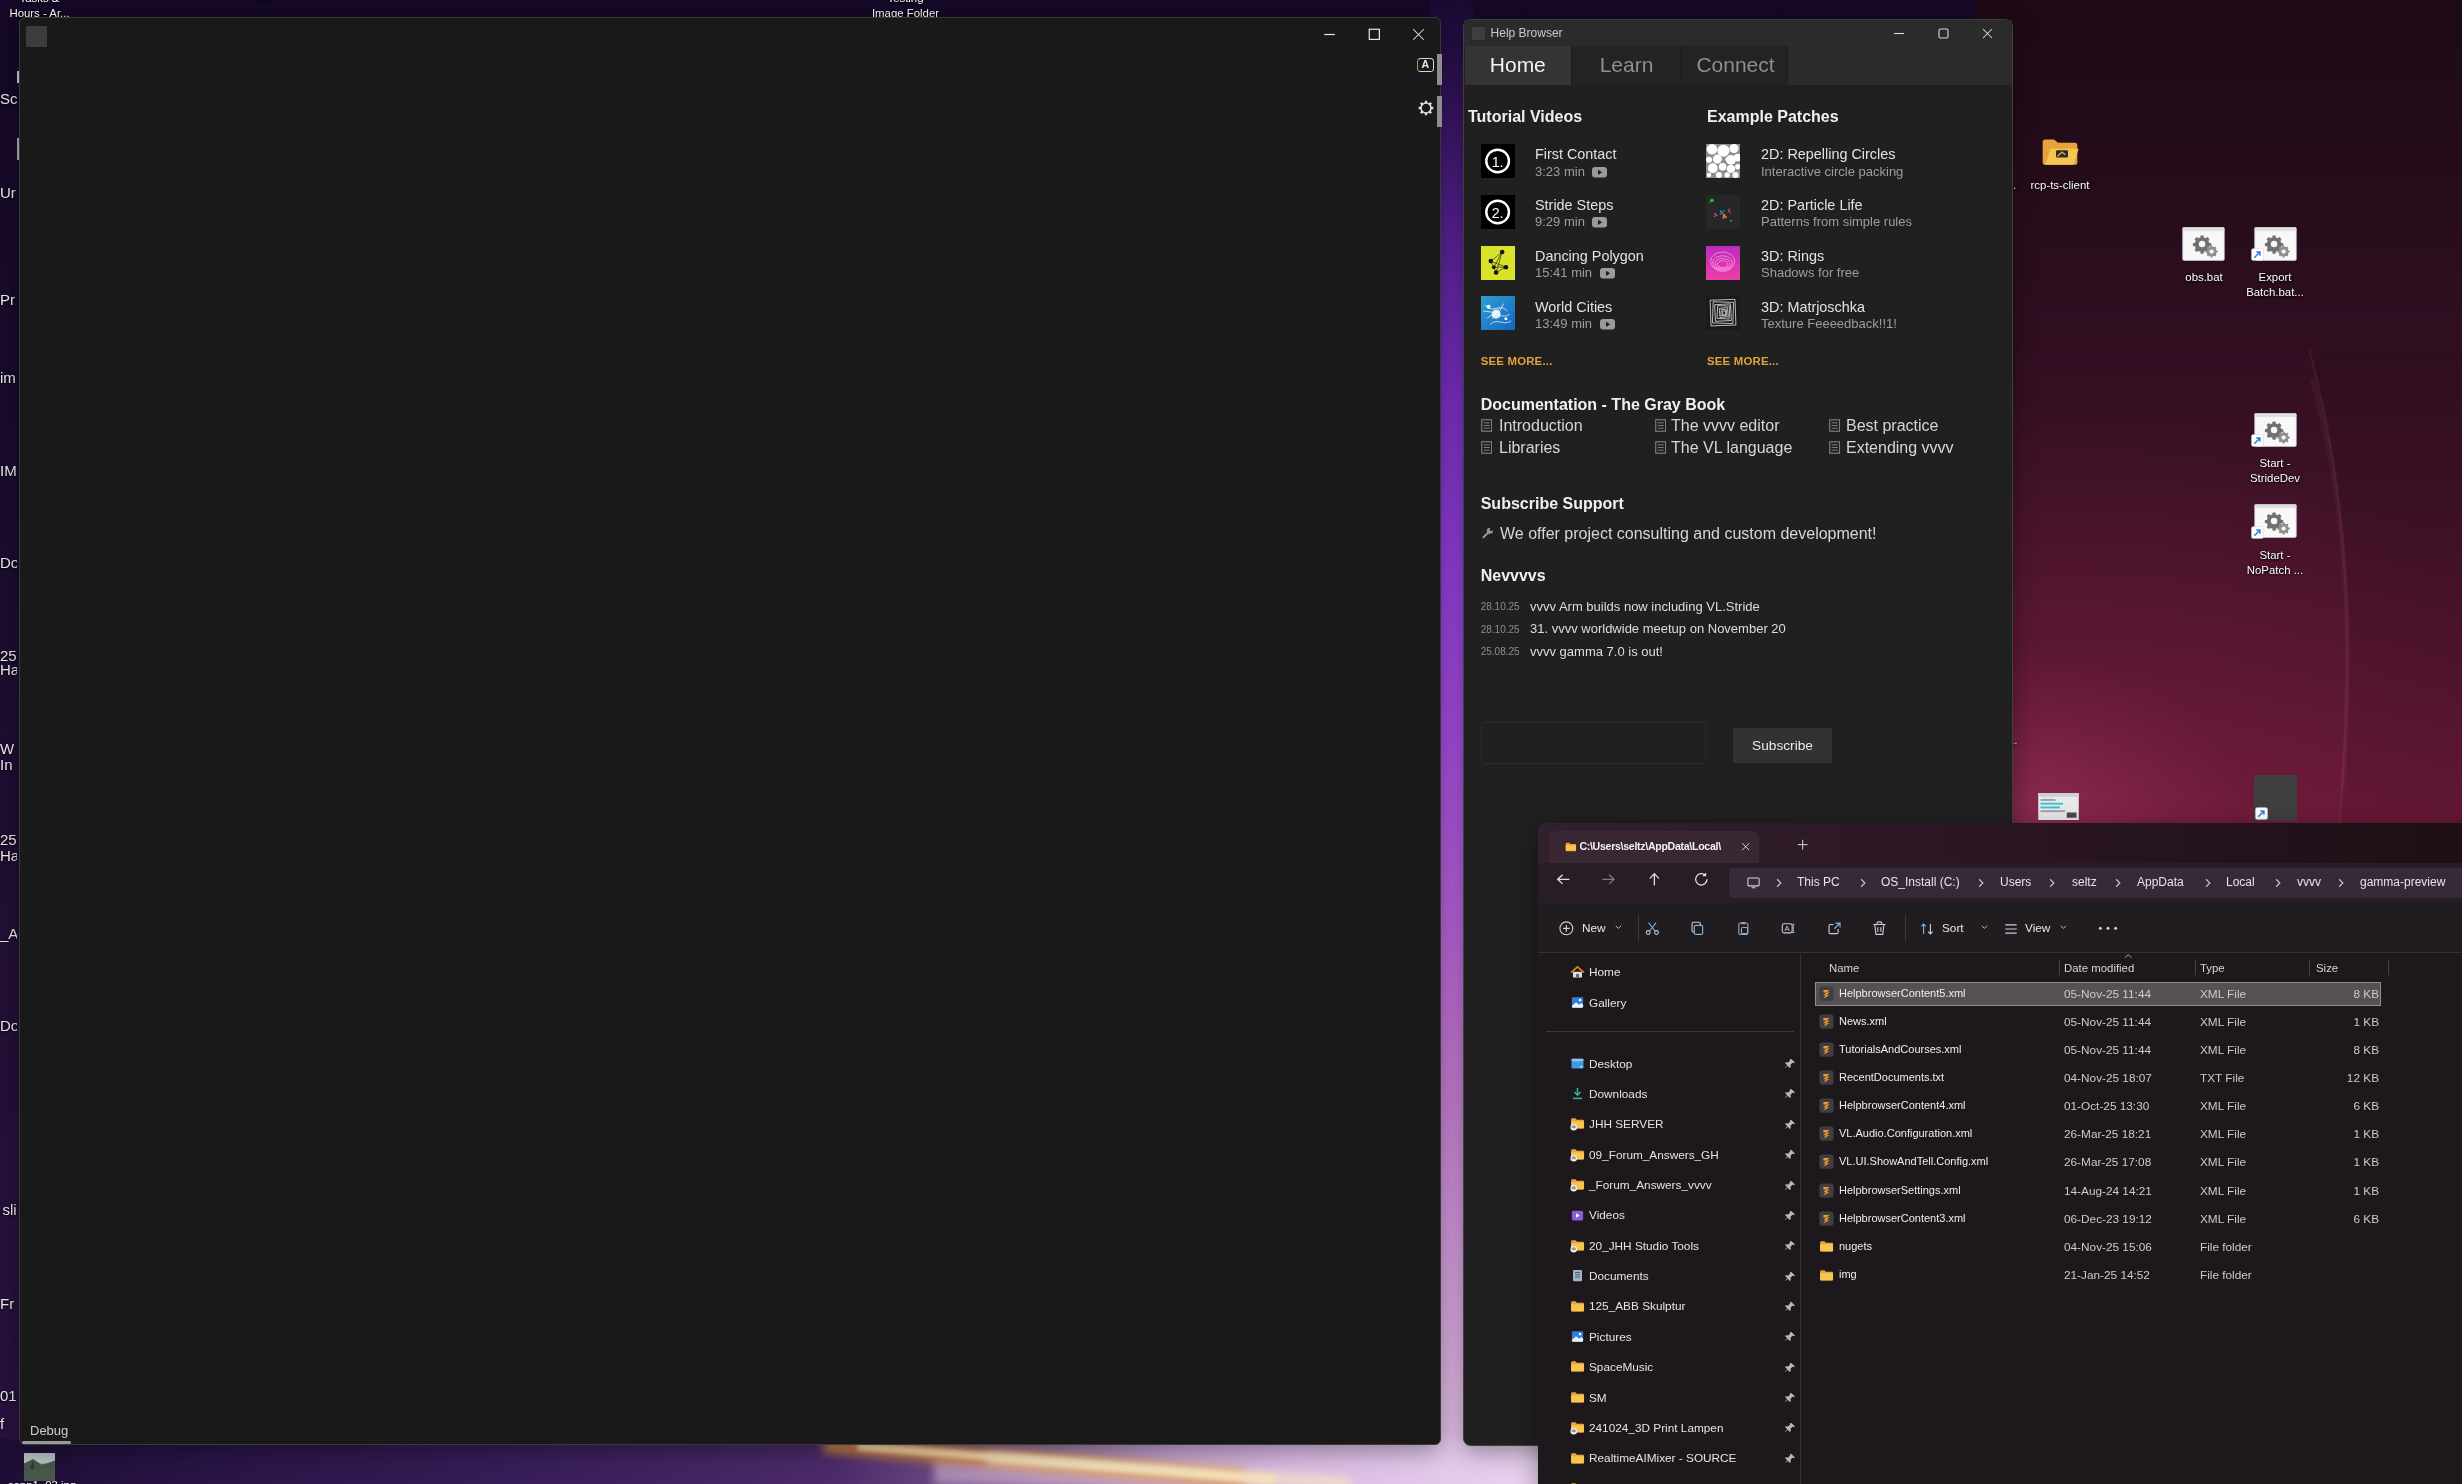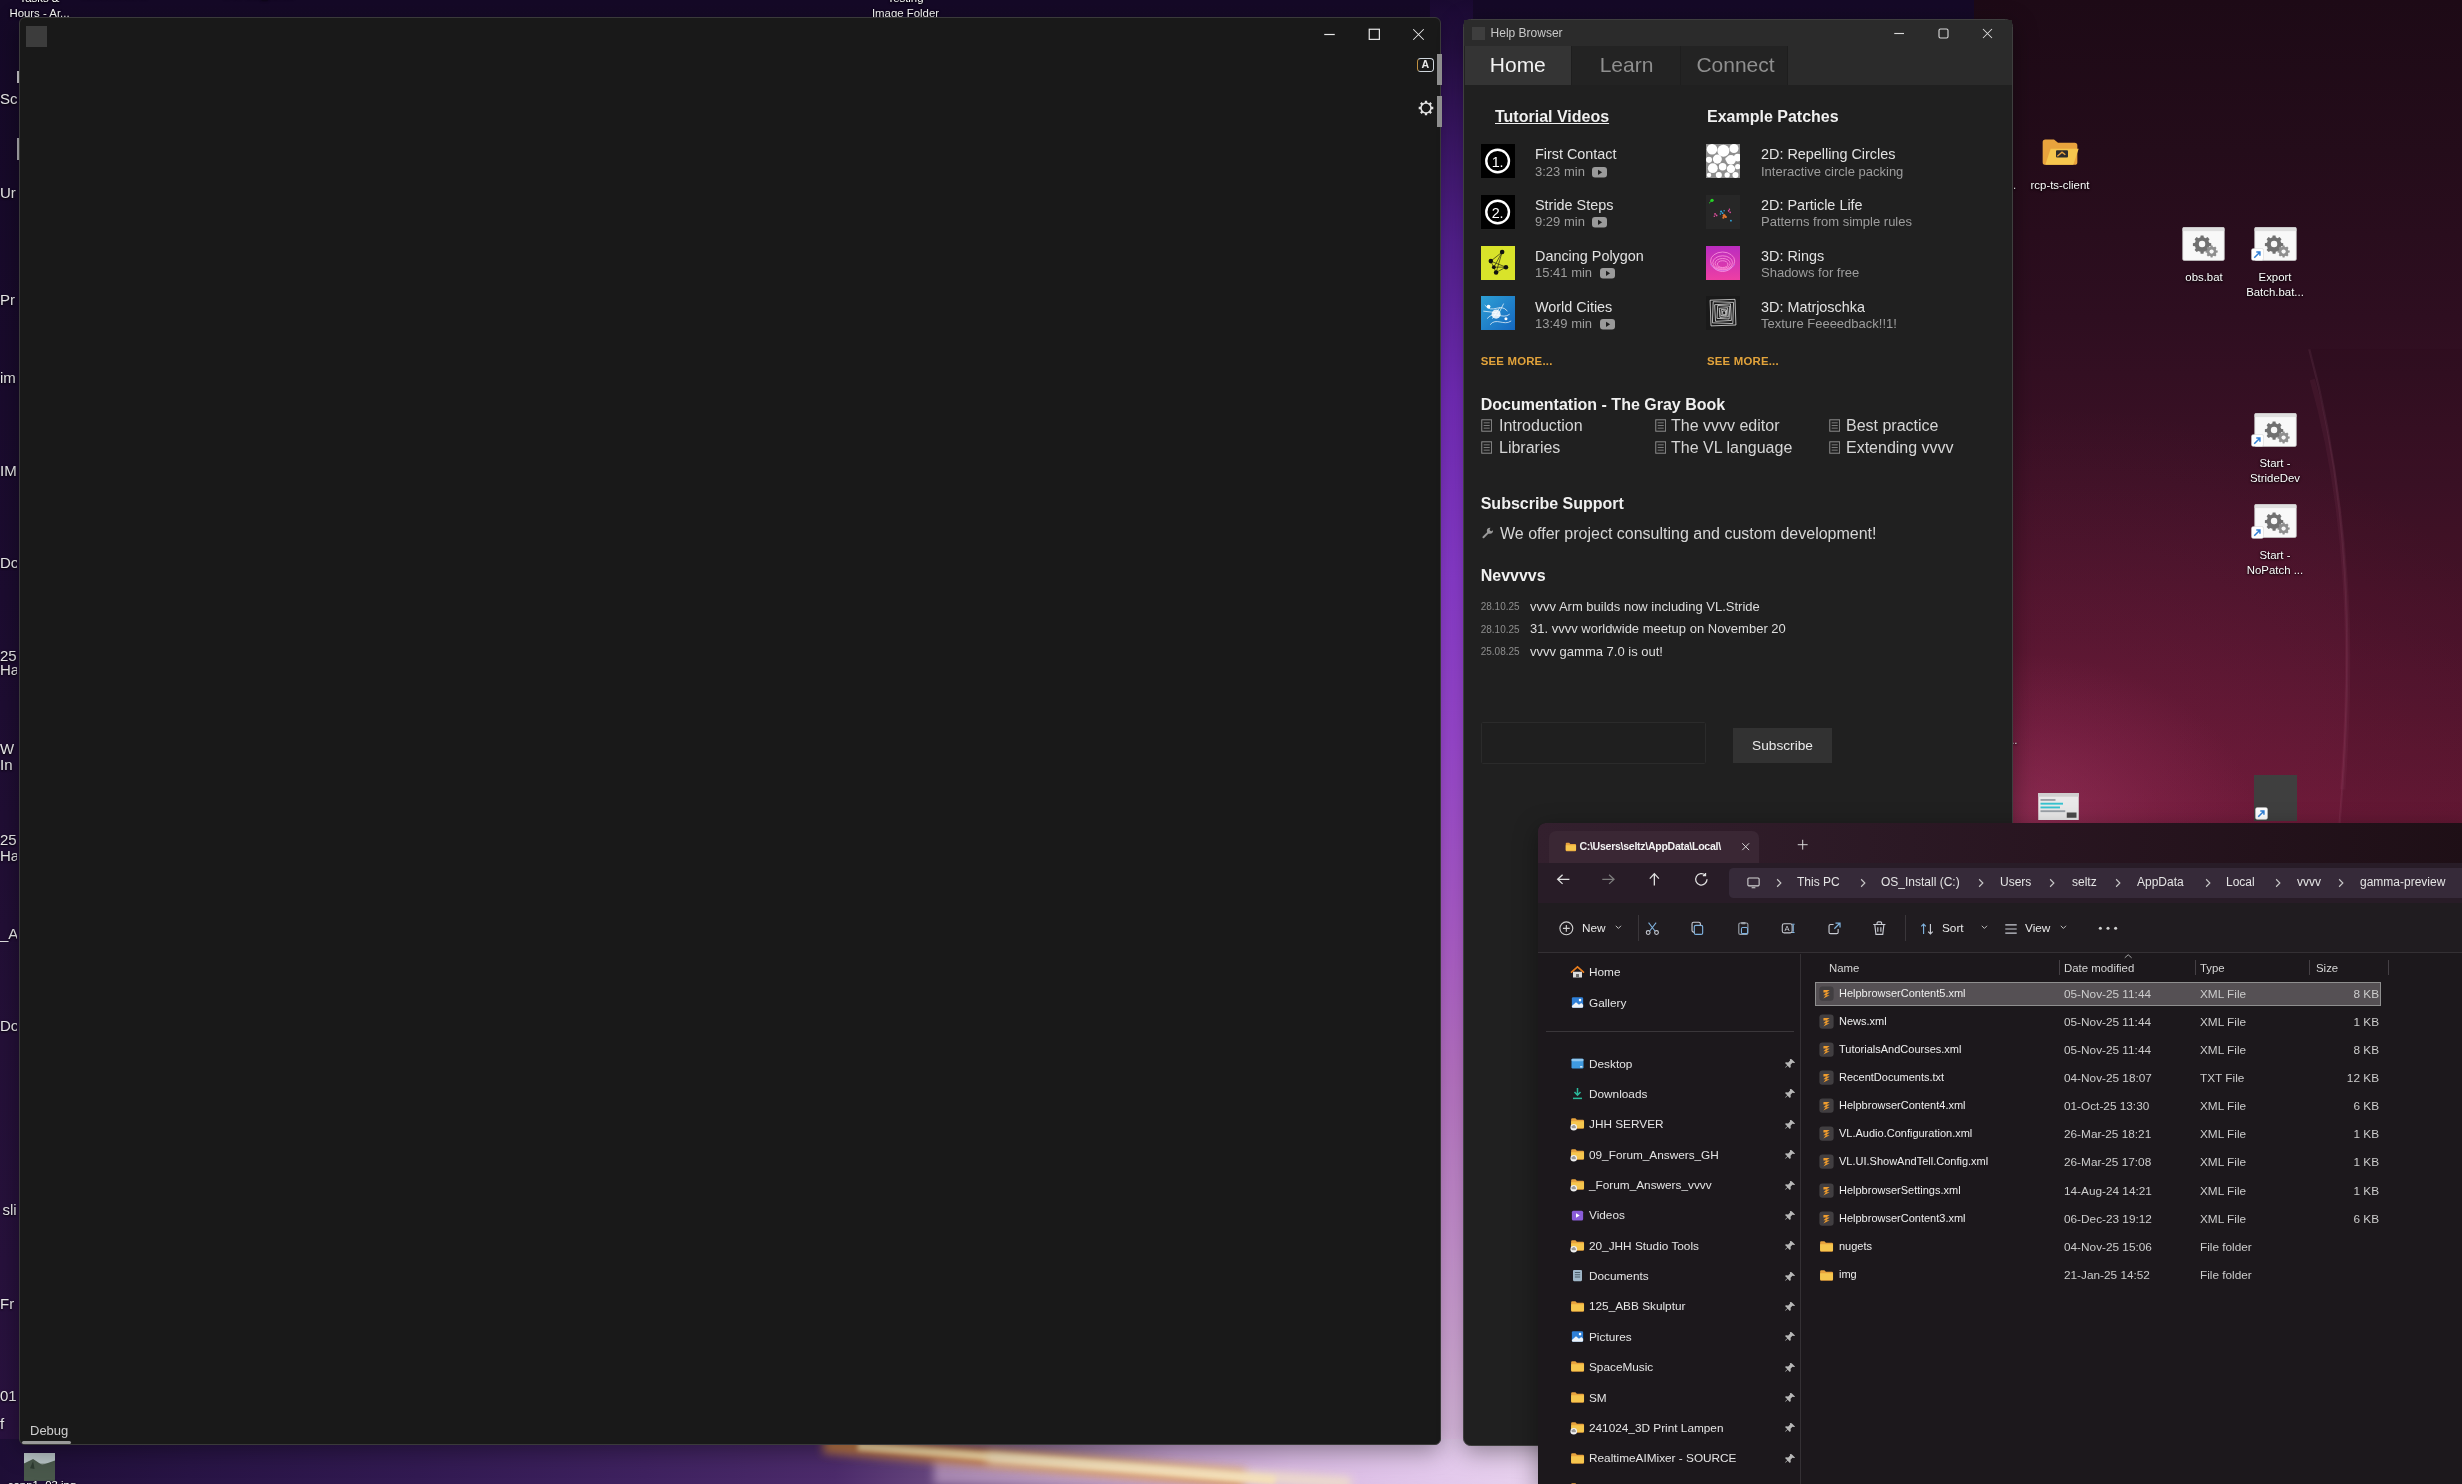--- a/index.html
+++ b/index.html
@@ -258,21 +258,21 @@
   <svg class="hbtn cls" viewBox="0 0 46 28">
       <path d="M17 8 l12 12 M29 8 l-12 12" stroke="#dadada" stroke-width="1.4"></path>
     </svg>
   <div id="tabs"></div>
   <div class="abs" style="left:107px;top:26px;width:0.8px;height:39px;background:#1e1e1e"></div>
   <div class="abs" style="left:216px;top:26px;width:0.8px;height:39px;background:#1e1e1e"></div>
   <div class="abs" style="left:323px;top:26px;width:0.8px;height:39px;background:#1e1e1e"></div>
   <div id="tab-home">Home</div>
   <div class="tabg" style="left:117px;width:91px;text-align:center;">Learn</div>
   <div class="tabg" style="left:226px;width:91px;text-align:center;">Connect</div>
-  <div class="h2" style="left:31px; top:88px;text-decoration:underline;">Tutorial Videos</div>
+  <div class="h2" style="left:4px; top:88px;">Tutorial Videos</div>
   <div class="h2" style="left:243px; top:88px;">Example Patches</div>
 
   <svg class="thumb" style="left:16.7px; top:124px;" viewBox="0 0 45 45">
       <rect width="45" height="45" fill="#000"></rect>
       <circle cx="22" cy="22.5" r="15" fill="none" stroke="#fff" stroke-width="3.2"></circle>
       <text x="22" y="30" font-size="19" fill="#fff" text-anchor="middle" font-family="Liberation Sans">1.</text>
     </svg>
   <svg class="thumb" style="left:16.7px; top:175px;" viewBox="0 0 45 45">
       <rect width="45" height="45" fill="#000"></rect>
       <circle cx="22" cy="22.5" r="15" fill="none" stroke="#fff" stroke-width="3.2"></circle>

